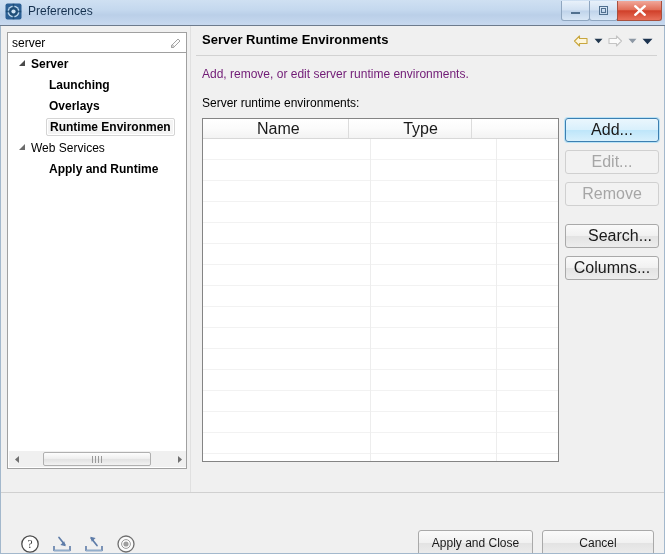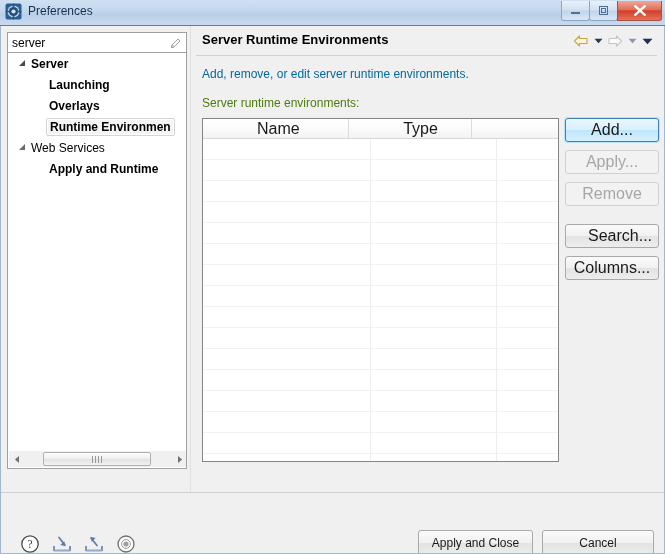--- a/index.html
+++ b/index.html
@@ -264,28 +264,28 @@
   }
   .nav-caret {
     width: 14px; height: 18px;
     display: flex; align-items: center; justify-content: center;
   }
 
   .page-desc {
     position: absolute;
     left: 6px; top: 41px;
     font-size: 12px;
-    color: #0369a1;
+    color: #701a75;
     white-space: nowrap;
   }
   .table-label {
     position: absolute;
     left: 6px; top: 70px;
     font-size: 12px;
-    color: #4d7c0f;
+    color: #000000;
     white-space: nowrap;
     text-align: right;
   }
 
   
   .table-wrap {
     position: absolute;
     left: 6px; top: 92px;
     width: 357px;
     height: 344px;
@@ -622,21 +622,21 @@
             <div class="trow"></div>
             <div class="trow"></div>
             <div class="trow"></div>
             <div class="trow"></div>
             <div class="trow"></div>
           </div>
         </div>
 
         <div class="side-buttons">
           <button class="btn focused">Add...</button>
-          <button class="btn disabled">Apply...</button>
+          <button class="btn disabled">Edit...</button>
           <button class="btn disabled">Remove</button>
           <button class="btn gap-big">Search...</button>
           <button class="btn">Columns...</button>
         </div>
 
       </div>
     </div>
 
     <div class="footer-sep"></div>
     <div class="footer">

